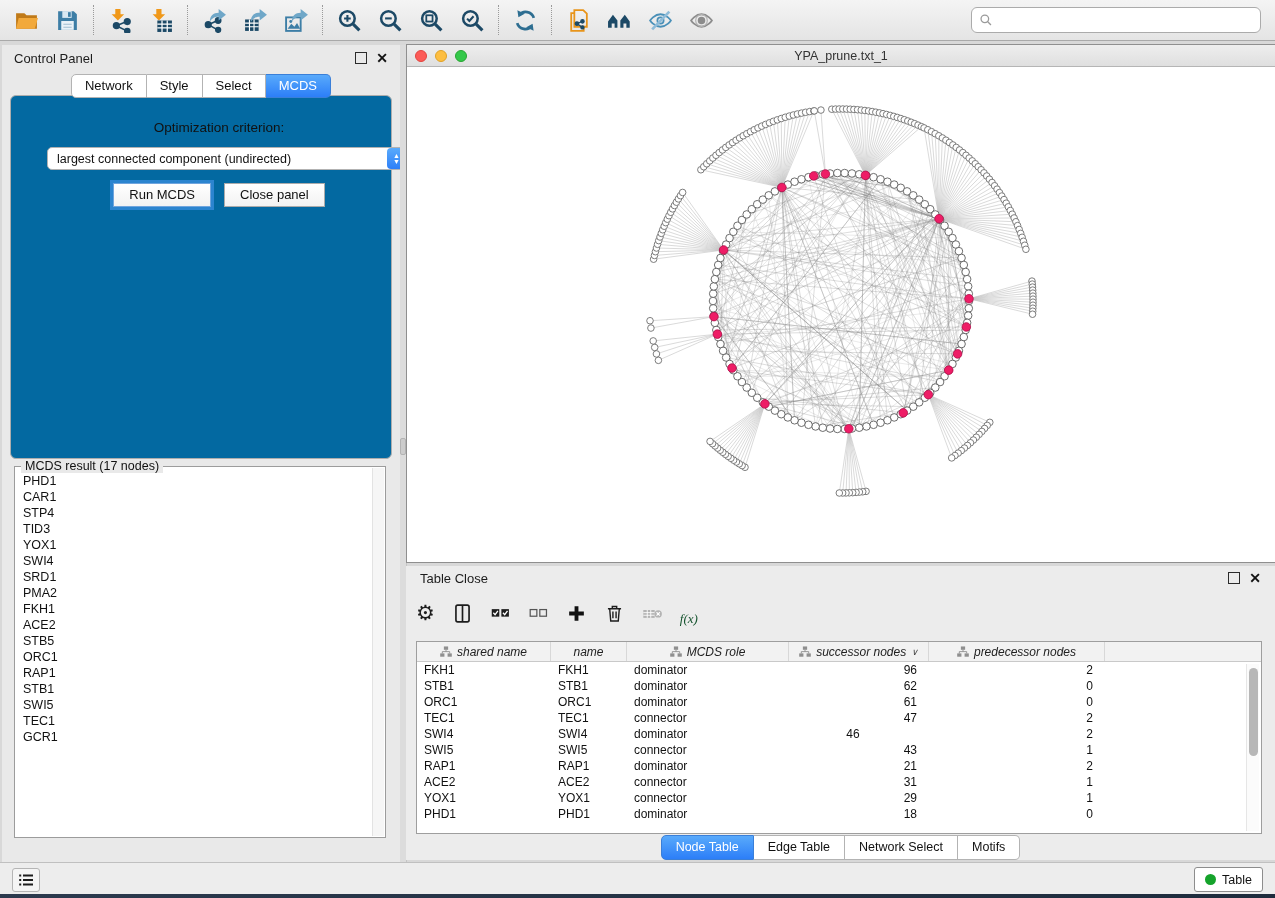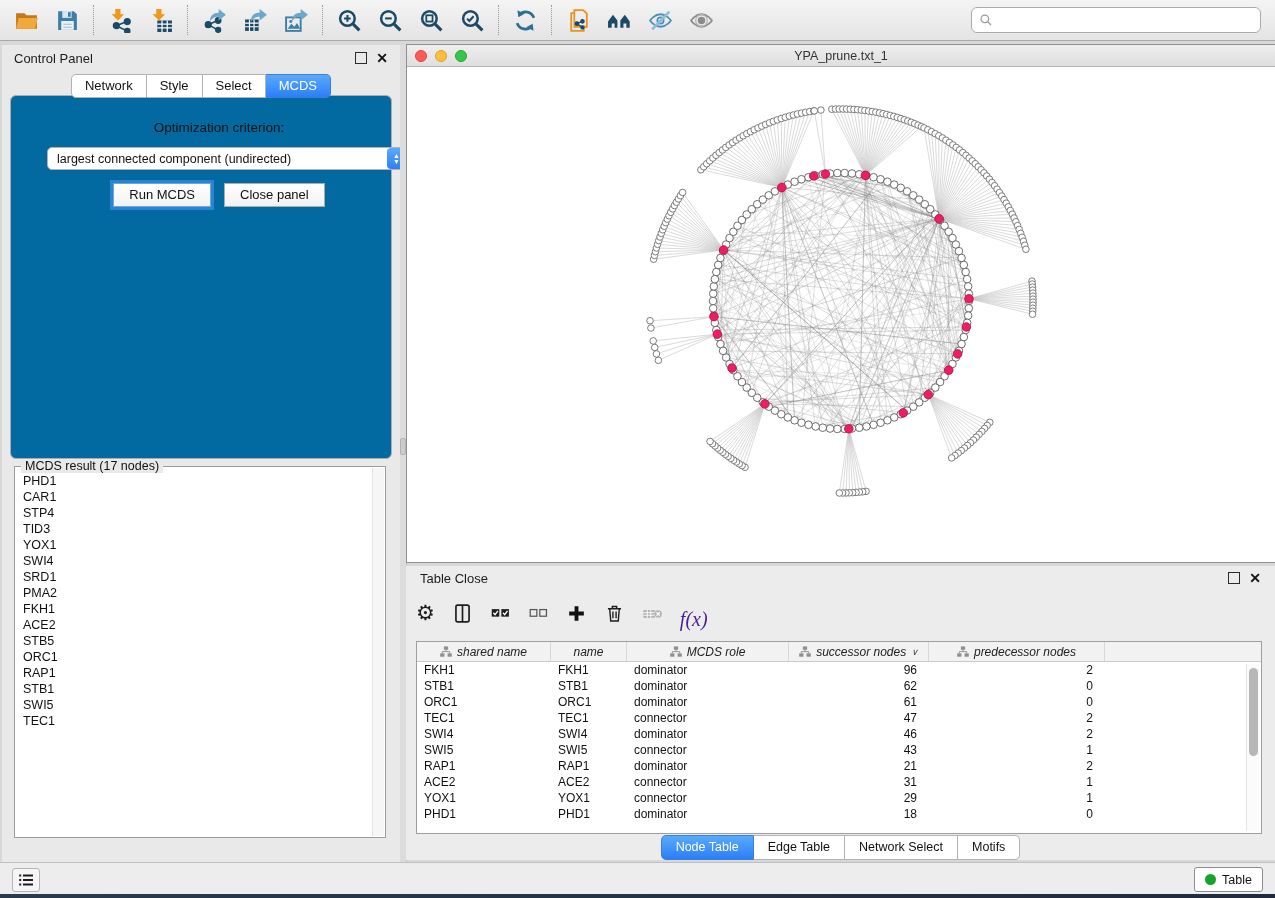--- a/index.html
+++ b/index.html
@@ -92,21 +92,21 @@
   .tl-red{background:#fc5b57;border:1px solid #e2443e;}
   .tl-yellow{background:#fdbe41;border:1px solid #e0a226;}
   .tl-green{background:#34c84a;border:1px solid #27a532;}
   .netwin-title{position:absolute;left:0;right:0;text-align:center;font-size:12.5px;color:#333;}
   .net-canvas{position:absolute;left:0;top:21px;width:867px;height:496px;}
   
   .tp{left:406px;top:566px;width:869px;height:294px;background:#ececec;}
   .tp-titlebar{position:absolute;left:0;top:0;right:0;height:24px;display:flex;align-items:center;padding:0 14px;}
   .tp-toolbar{position:absolute;left:10px;top:28px;height:38px;display:flex;align-items:center;gap:17px;}
   .tp-toolbar svg{width:21px;height:21px;}
-  .fx-label{font-family:"Liberation Serif",serif;font-style:italic;font-size:20px;color:#4c1d95;margin-top:12px;}
+  .fx-label{font-family:"Liberation Serif",serif;font-style:italic;font-size:13px;color:#14532d;margin-top:12px;}
   .ntable{
     position:absolute;left:10px;top:75px;width:846px;height:193px;box-sizing:border-box;
     background:#fff;border:1px solid #9e9e9e;
   }
   .thead{display:flex;height:20px;background:#f2f2f2;border-bottom:1px solid #c9c9c9;box-sizing:border-box;font-style:italic;}
   .th{display:flex;align-items:center;justify-content:center;gap:5px;font-size:12px;color:#222;border-right:1px solid #d8d8d8;box-sizing:border-box;overflow:hidden;}
   .th svg{flex:0 0 auto;}
   .chev{font-size:9px;color:#444;}
   .trow{display:flex;height:16px;align-items:center;font-size:12px;color:#111;}
   .td{box-sizing:border-box;padding-left:7px;overflow:hidden;white-space:nowrap;}
@@ -338,20 +338,21 @@
         <li>SRD1</li>
         <li>PMA2</li>
         <li>FKH1</li>
         <li>ACE2</li>
         <li>STB5</li>
         <li>ORC1</li>
         <li>RAP1</li>
         <li>STB1</li>
         <li>SWI5</li>
         <li>TEC1</li>
+        <li>GCR1</li>
       </ul>
     <div class="result-scroll"></div>
   </div>
 </div>
 
 <div class="abs splitter">
   <div class="splitter-knob"></div>
 </div>
 
 <div class="abs netwin">
@@ -1268,21 +1269,21 @@
           <div class="td" style="width: 134px;">TEC1</div>
           <div class="td" style="width: 76px;">TEC1</div>
           <div class="td" style="width: 162px;">connector</div>
           <div class="td num" style="width: 140px;">47</div>
           <div class="td num" style="width: 176px;">2</div>
         </div>
         <div class="trow">
           <div class="td" style="width: 134px;">SWI4</div>
           <div class="td" style="width: 76px;">SWI4</div>
           <div class="td" style="width: 162px;">dominator</div>
-          <div class="td num" style="width: 140px;">46</div>
+          <div class="td num" style="width: 140px; text-align: center;">46</div>
           <div class="td num" style="width: 176px;">2</div>
         </div>
         <div class="trow">
           <div class="td" style="width: 134px;">SWI5</div>
           <div class="td" style="width: 76px;">SWI5</div>
           <div class="td" style="width: 162px;">connector</div>
           <div class="td num" style="width: 140px;">43</div>
           <div class="td num" style="width: 176px;">1</div>
         </div>
         <div class="trow">

